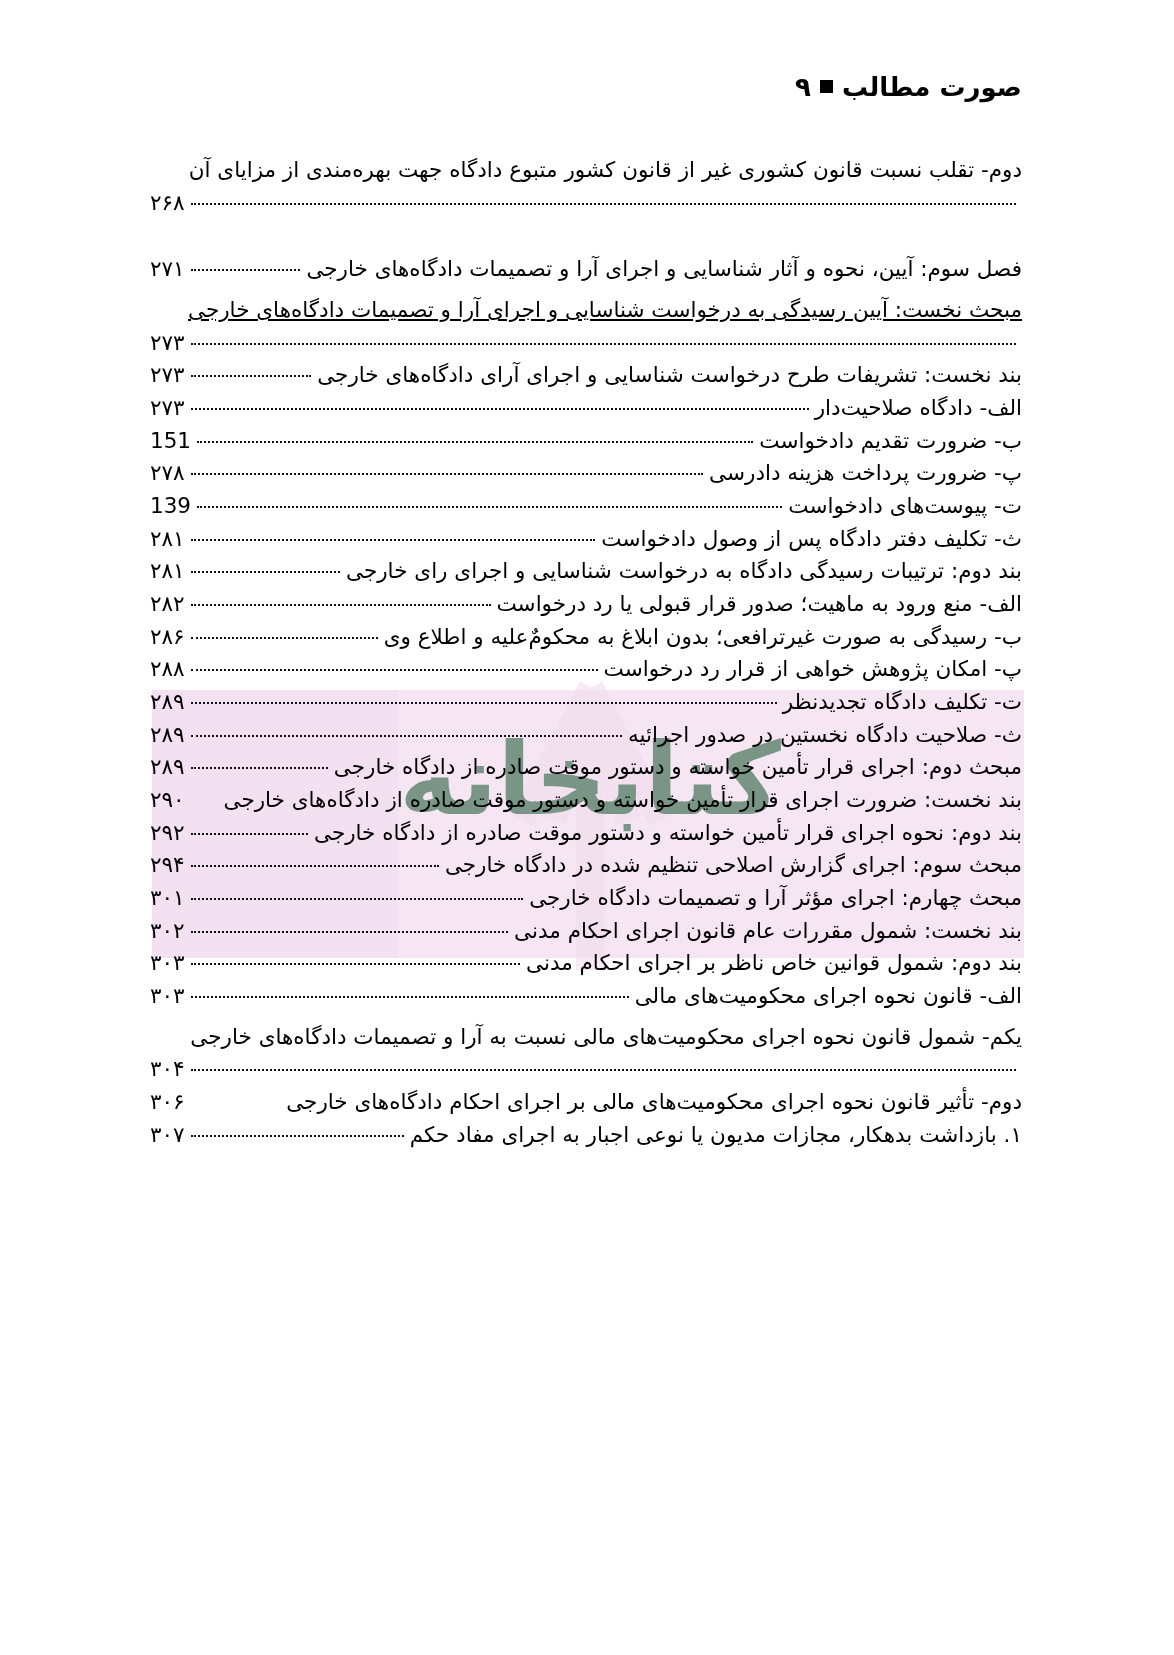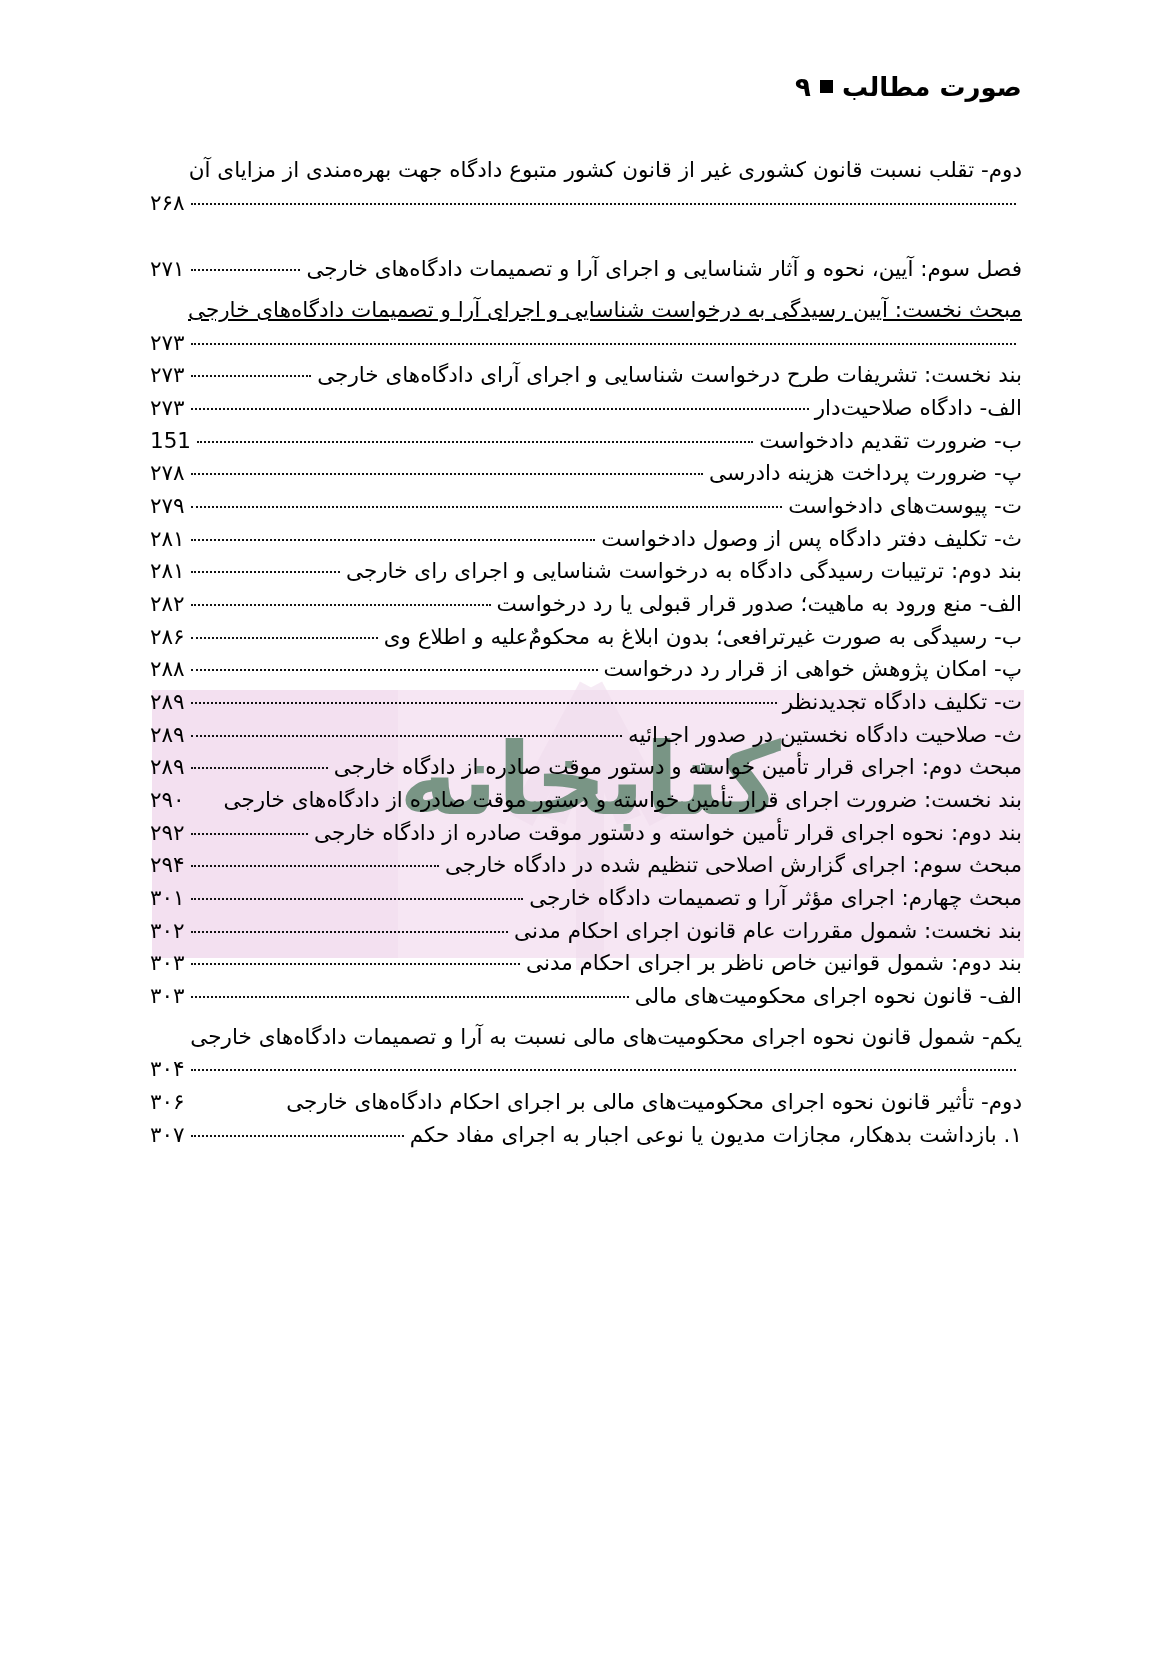--- a/index.html
+++ b/index.html
@@ -238,21 +238,21 @@
           <div class="row row-full">
             <span class="title">پ- ضرورت پرداخت هزینه دادرسی</span>
             <span class="leader"></span>
             <span class="pageno">۲۷۸</span>
           </div>
         </div>
         <div class="toc-block">
           <div class="row row-full">
             <span class="title">ت- پیوست‌های دادخواست</span>
             <span class="leader"></span>
-            <span class="pageno">۲۷۹</span>
+            <span class="pageno">139</span>
           </div>
         </div>
         <div class="toc-block">
           <div class="row row-full">
             <span class="title">ث- تکلیف دفتر دادگاه پس از وصول دادخواست</span>
             <span class="leader"></span>
             <span class="pageno">۲۸۱</span>
           </div>
         </div>
         <div class="toc-block">

